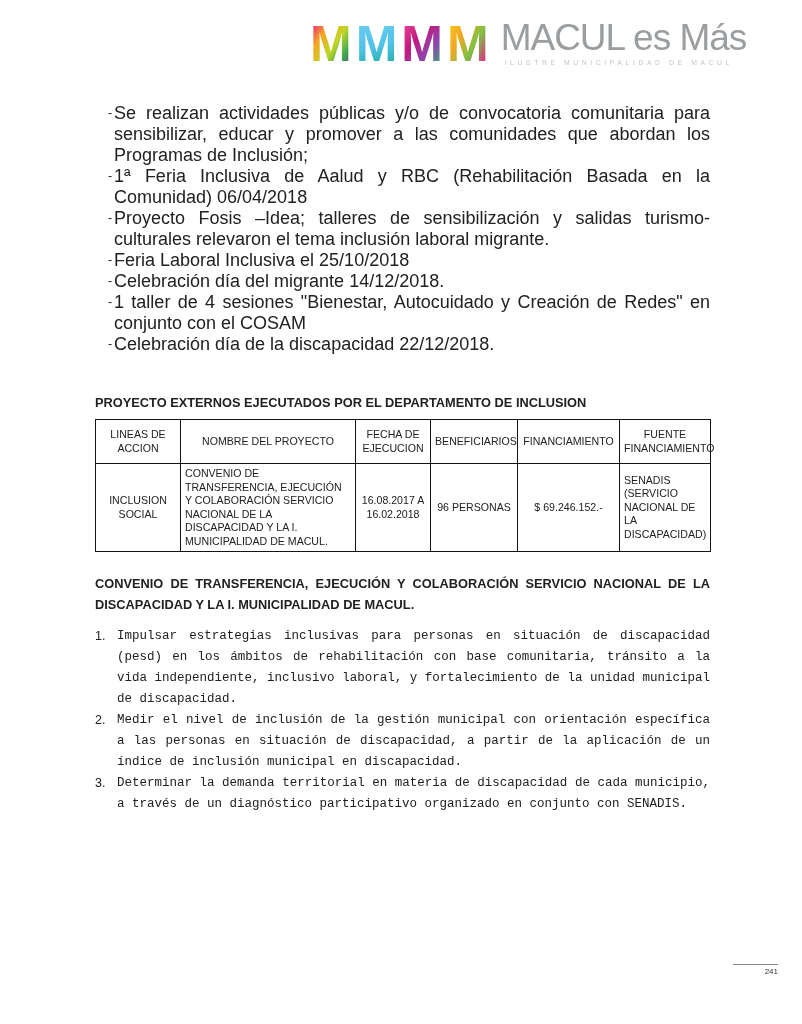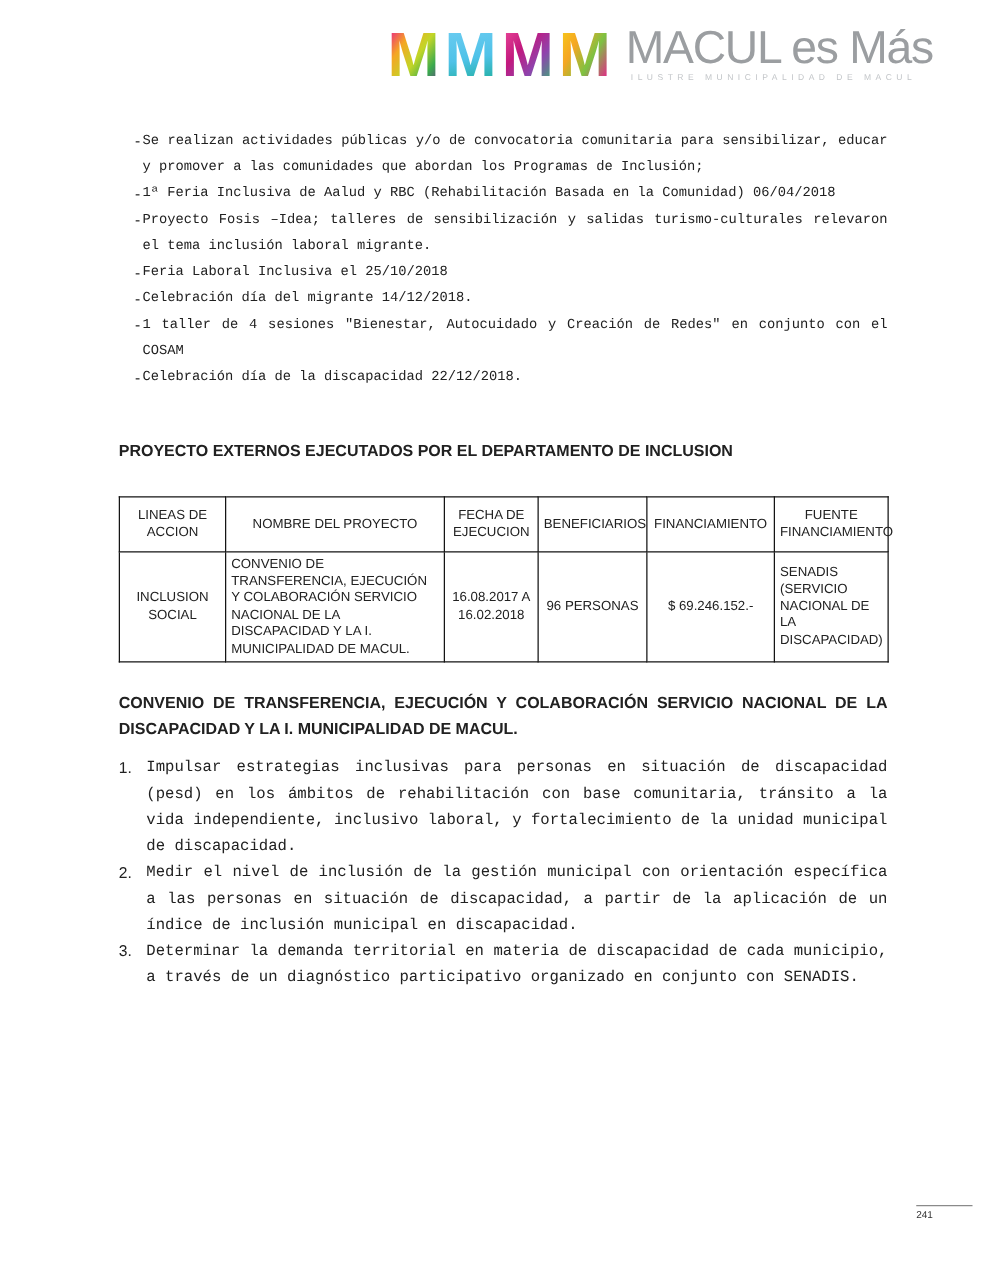--- a/index.html
+++ b/index.html
@@ -74,37 +74,36 @@
   }
   .bullet .dash {
     width: 19px;
     min-width: 19px;
     padding-left: 13px;
     font-size: 12.5px;
     line-height: 21px;
   }
   .bullet .btxt {
     flex: 1;
-    font-size: 11px;
+    font-size: 18px;
     line-height: 21px;
     text-align: justify;
-    font-family: Liberation Mono, monospace;
   }
 
   
   .section-title {
     margin-top: 39px;
     font-weight: 700;
     font-size: 12.8px;
     line-height: 17px;
   }
 
   
   table.projects {
-    margin-top: 28px;
+    margin-top: 8px;
     width: 615px;
     border-collapse: collapse;
     table-layout: fixed;
   }
   table.projects th, table.projects td {
     border: 1.5px solid #141414;
     font-size: 10.6px;
     line-height: 13.5px;
     font-weight: 400;
     vertical-align: middle;
@@ -153,21 +152,21 @@
     font-family: Liberation Mono, monospace;
   }
 
   
   .footer-pagenum {
     position: absolute;
     top: 964px;
     left: 733px;
     width: 45px;
     border-top: 1px solid #8a8a8a;
-    text-align: left;
+    text-align: right;
     font-size: 8px;
     line-height: 11px;
     color: #333333;
     padding-top: 1px;
   }
 </style>
 </head>
 <body>
 
 <div class="page">

